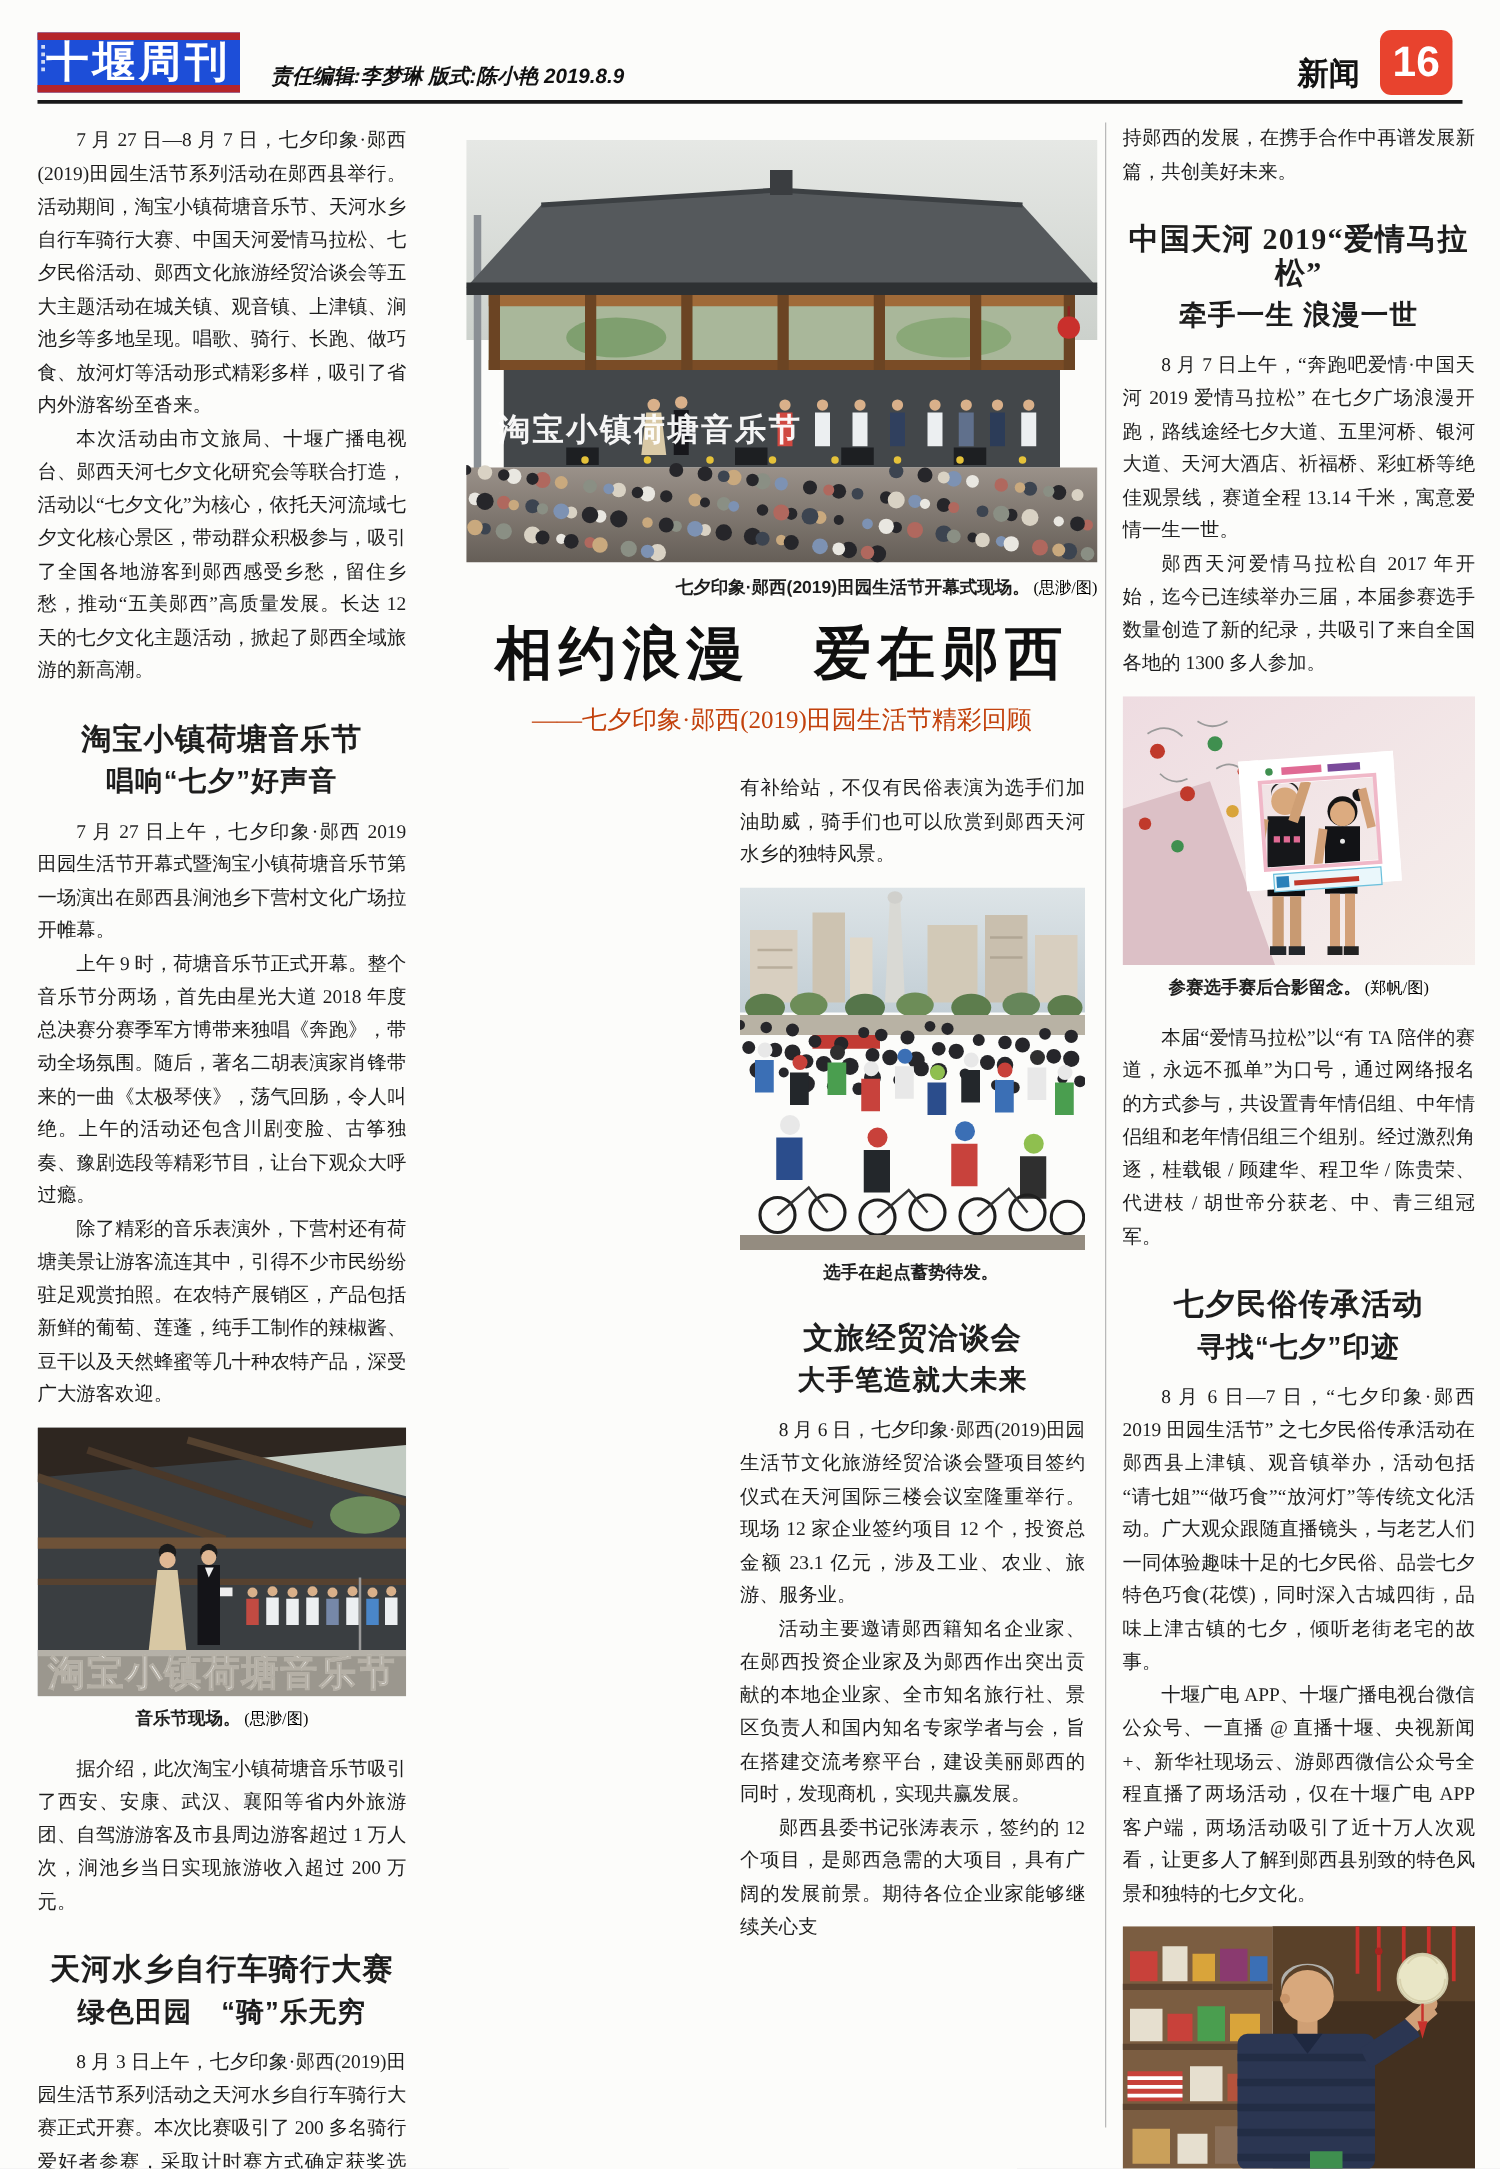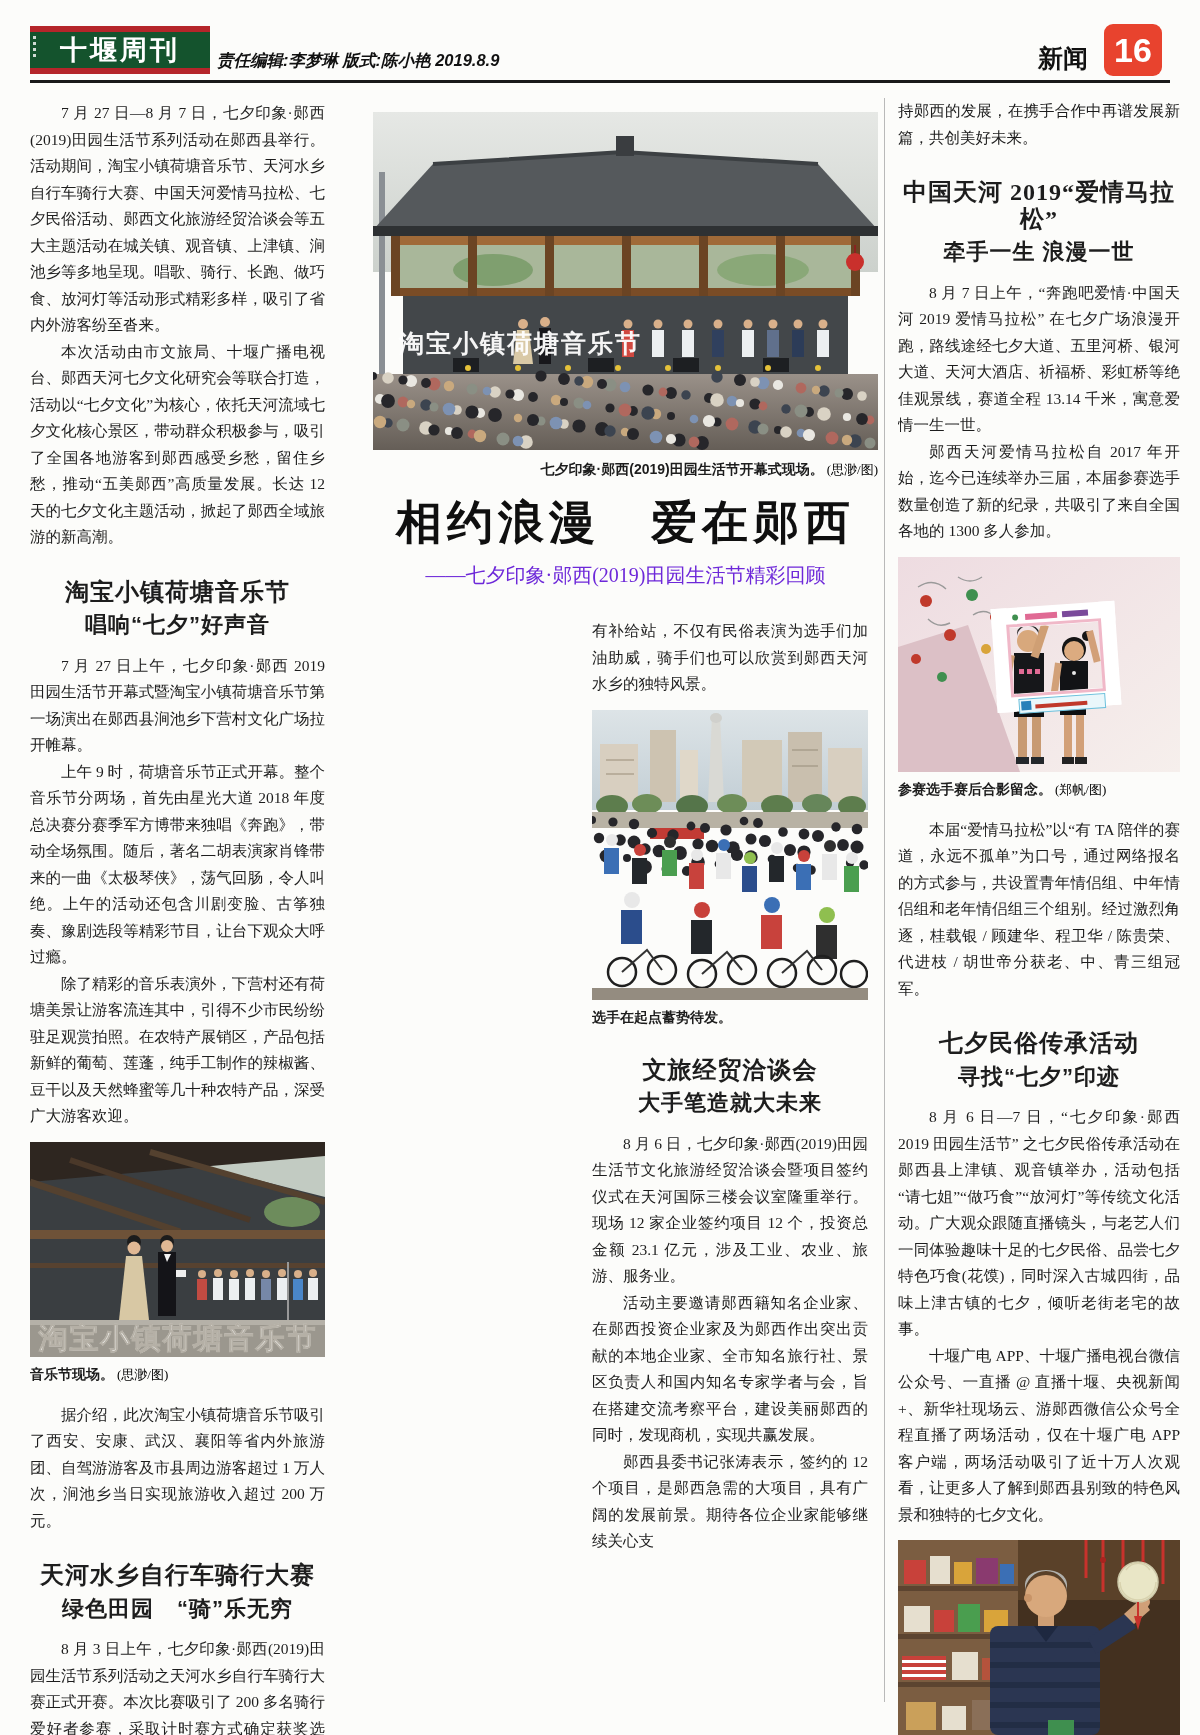--- a/index.html
+++ b/index.html
@@ -1,21 +1,21 @@
 <!DOCTYPE html>
 <html lang="zh"><head>
 <meta charset="utf-8">
 <style>
   html,body{margin:0;padding:0;background:#e9e9e9;}
   .page{position:relative;width:1200px;height:1735px;background:#fcfcfa;overflow:hidden;
         font-family:"Liberation Serif","DejaVu Serif",serif;color:#1d1d1d;}
   
-  .masthead{position:absolute;left:30px;top:26px;width:180px;height:36px;background:#14532d;
+  .masthead{position:absolute;left:30px;top:26px;width:162px;height:36px;background:#1d4ed8;
             border-top:6px solid #b5252a;border-bottom:6px solid #b5252a;color:#fff;
-            display:flex;align-items:center;justify-content:center;font-size:27px;font-weight:bold;
+            display:flex;align-items:center;justify-content:center;font-size:34px;font-weight:bold;
             letter-spacing:3px;font-family:"Liberation Serif",serif;}
   .masthead-side{position:absolute;left:3px;top:4px;display:flex;flex-direction:column;gap:3px;}
   .masthead-side i{width:3px;height:3px;background:#ffffffcc;display:block;}
   .editor-line{position:absolute;left:206px;top:50px;font-family:"Liberation Sans","DejaVu Sans",sans-serif;
                font-weight:bold;font-style:italic;font-size:16.5px;color:#111;margin-left:11px;}
   .section-label{position:absolute;left:1038px;top:42px;font-family:"Liberation Sans",sans-serif;
                  font-weight:bold;font-size:25px;color:#111;}
   .pagenum{position:absolute;left:1104px;top:24px;width:58px;height:52px;background:#e8432e;
            border-radius:9px;color:#fff;display:flex;align-items:center;justify-content:center;
            font-family:"Liberation Sans",sans-serif;font-weight:bold;font-size:34px;}
@@ -29,32 +29,32 @@
   .col-right{left:898px;top:98px;width:282px;height:1637px;overflow:hidden;}
   .vrule{position:absolute;left:884px;top:98px;width:1px;height:1604px;background:#b9b9b9;}
   
   .story-head{margin:28px 0 14px;text-align:center;text-indent:0;}
   .story-head .kicker{font-size:24px;font-weight:bold;letter-spacing:1px;}
   .story-head .title{font-size:22px;font-weight:bold;margin-top:7px;letter-spacing:1px;
                      font-family:"Liberation Sans","DejaVu Sans",sans-serif;}
   
   figure{margin:12px 0 16px;}
   figure svg{display:block;width:100%;height:auto;}
-  figcaption{text-align:left;font-size:14px;line-height:22px;margin-top:6px;text-indent:0;}
+  figcaption{text-align:center;font-size:14px;line-height:22px;margin-top:6px;text-indent:0;}
   .cap-main{font-family:"Liberation Sans","DejaVu Sans",sans-serif;font-weight:bold;}
   .cap-credit{font-size:13px;color:#000000;margin-left:3px;}
   
   .feature-photo{position:absolute;left:373px;top:112px;width:505px;height:338px;}
   .feature-photo svg{display:block;width:100%;height:100%;}
   .feature-caption{position:absolute;left:373px;top:458px;width:505px;text-align:right;
                    font-size:14px;line-height:22px;}
   .feature-headline{position:absolute;left:353px;top:492px;width:545px;margin:0;text-align:center;
                     font-size:46px;font-weight:bold;letter-spacing:5px;color:#0f0f0f;}
   .feature-subhead{position:absolute;left:353px;top:562px;width:545px;text-align:center;
-                   font-size:20px;color:#6d28d9;}
+                   font-size:20px;color:#c2410c;}
 </style>
 </head>
 <body>
 
 <div class="page">
 
   <div class="masthead">
     <span class="masthead-side">
         <i></i>
         <i></i>

